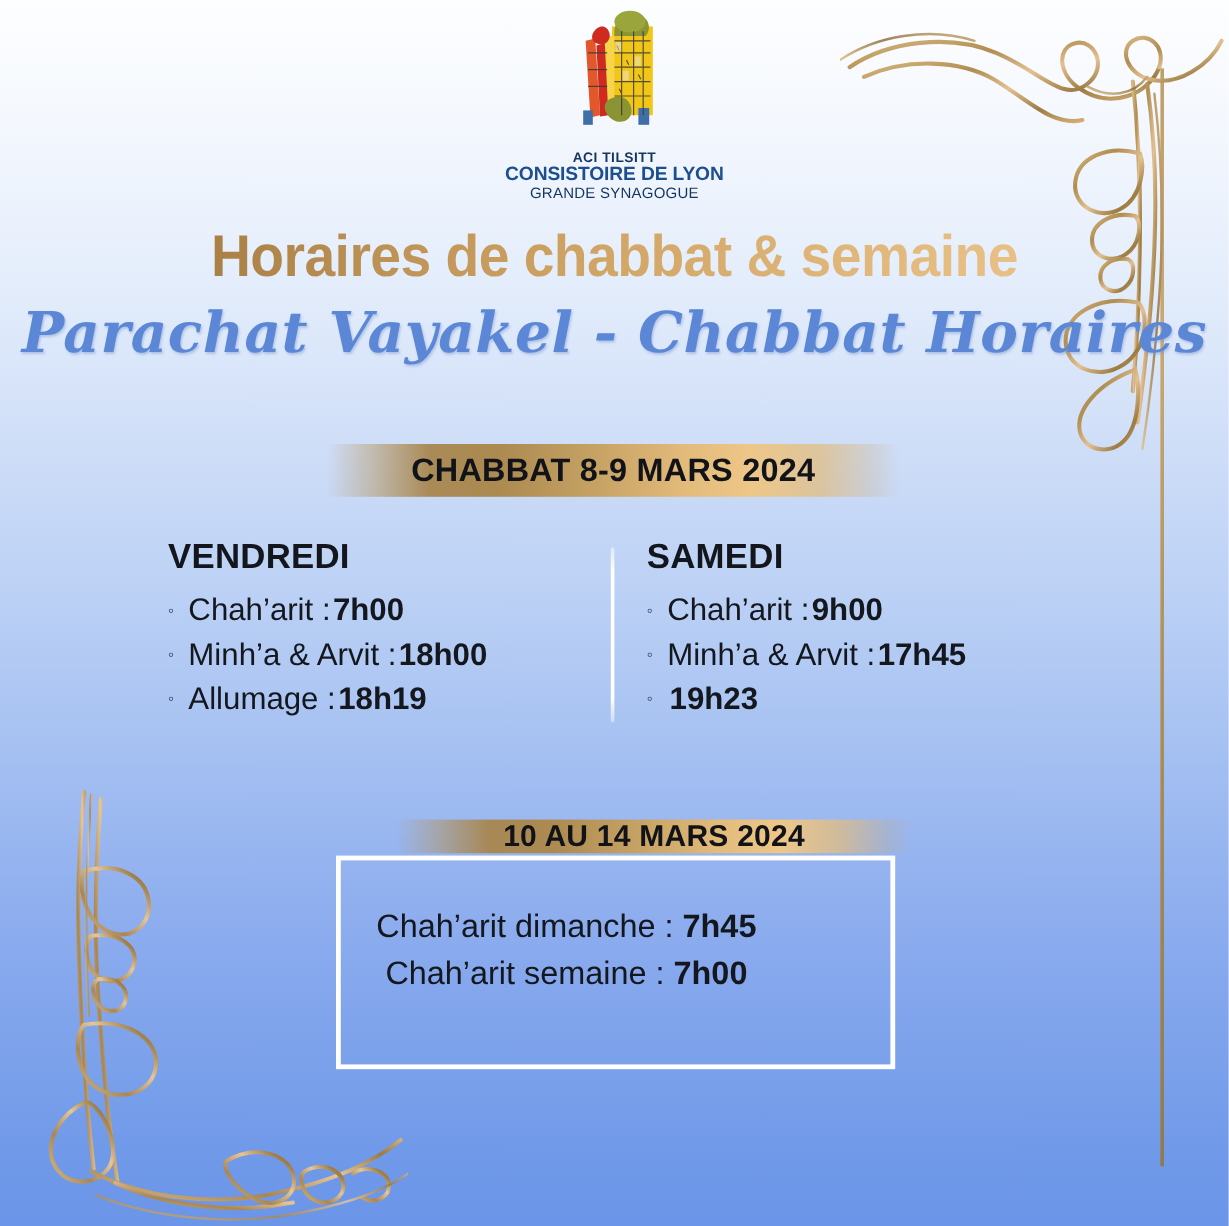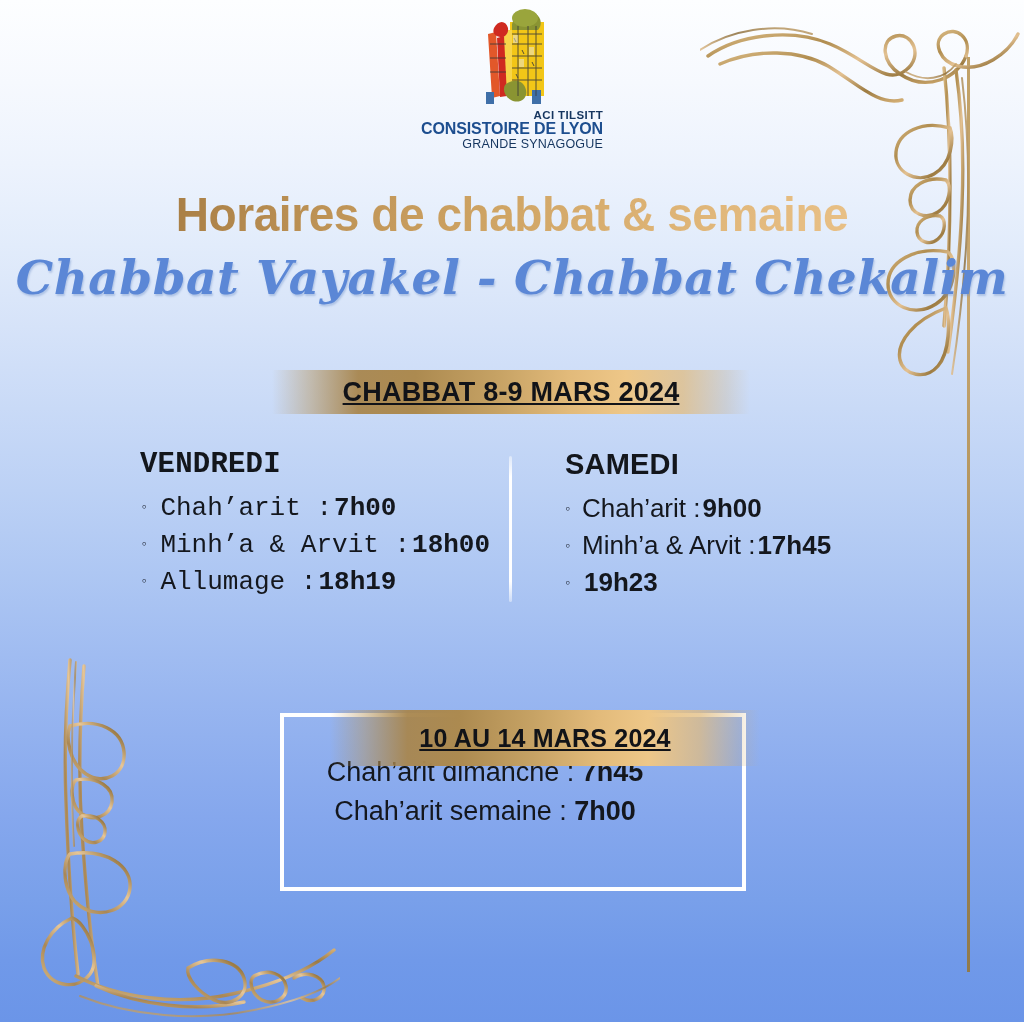--- a/index.html
+++ b/index.html
@@ -92,23 +92,23 @@
     display: flex;
     flex-direction: column;
     align-items: center;
   }
   .logo-emblem {
     width: 92px;
     height: 104px;
     position: relative;
   }
   .logo-text {
-    text-align: right;
+    text-align: center;
     line-height: 1.06;
-    margin-top: 1px;
+    margin-top: 18px;
   }
   .logo-line1 {
     font-size: 11.5px;
     font-weight: bold;
     letter-spacing: 0.4px;
     color: #15355f;
   }
   .logo-line2 {
     font-size: 16px;
     font-weight: bold;
@@ -169,21 +169,20 @@
     position: absolute;
     height: 44px;
     display: flex;
     align-items: center;
     justify-content: center;
     color: #111318;
     font-size: 27px;
     font-weight: bold;
     letter-spacing: 0.2px;
     white-space: nowrap;
-    text-decoration: underline;
   }
   .gold-banner::before {
     content: "";
     position: absolute;
     left: 0; right: 0; top: 0; bottom: 0;
     background: linear-gradient(90deg,
         rgba(190,155,95,0) 0%,
         rgba(180,146,88,0.45) 8%,
         rgba(168,134,78,0.95) 18%,
         rgba(172,138,80,1) 30%,
@@ -210,22 +209,22 @@
     position: absolute;
     left: 140px;
     top: 448px;
     width: 800px;
     display: flex;
   }
   .col {
     width: 372px;
     box-sizing: border-box;
   }
-  .col-left { padding-right: 8px; font-family: Liberation Mono, monospace; }
-  .col-right { padding-left: 53px; }
+  .col-left { padding-right: 8px; }
+  .col-right { padding-left: 27px; }
   .col-head {
     font-size: 29px;
     font-weight: bold;
     color: #13161c;
     letter-spacing: 0.2px;
     margin-bottom: 9px;
   }
   .sched-list {
     list-style: none;
     margin: 0;
@@ -264,38 +263,38 @@
     position: absolute;
     left: 280px;
     top: 713px;
     width: 466px;
     height: 178px;
     box-sizing: border-box;
     border: 4px solid #ffffff;
   }
   .week-lines {
     position: absolute;
-    left: 293px;
+    left: 280px;
     top: 753px;
     width: 384px;
     text-align: center;
   }
   .week-line {
     font-size: 27px;
     color: #14171d;
     line-height: 1.45;
     white-space: nowrap;
   }
   .week-time { font-weight: bold; }
 
   #banner-week {
     left: 330px;
-    top: 710px;
+    top: 683px;
     width: 430px;
-    height: 56px;
+    height: 28px;
     font-size: 25px;
     z-index: 3;
   }
 </style>
 </head>
 <body>
 
 <div id="poster">
 
   <div class="frame">
@@ -398,21 +397,21 @@
       </svg>
     </div>
     <div class="logo-text">
       <div class="logo-line1">ACI TILSITT</div>
       <div class="logo-line2">CONSISTOIRE DE LYON</div>
       <div class="logo-line3">GRANDE SYNAGOGUE</div>
     </div>
   </div>
 
   <div class="main-title">Horaires de chabbat &amp; semaine</div>
-  <div class="sub-title">Chabbat Vayakel - Chabbat Chekalim</div>
+  <div class="sub-title">Parachat Vayakel - Chabbat Horaires</div>
 
   <div class="gold-banner" id="banner-shabbat">
     <span>CHABBAT 8-9 MARS 2024</span>
   </div>
 
   <div class="columns">
 
     <div class="col col-left">
       <div class="col-head">VENDREDI</div>
       <ul class="sched-list">

